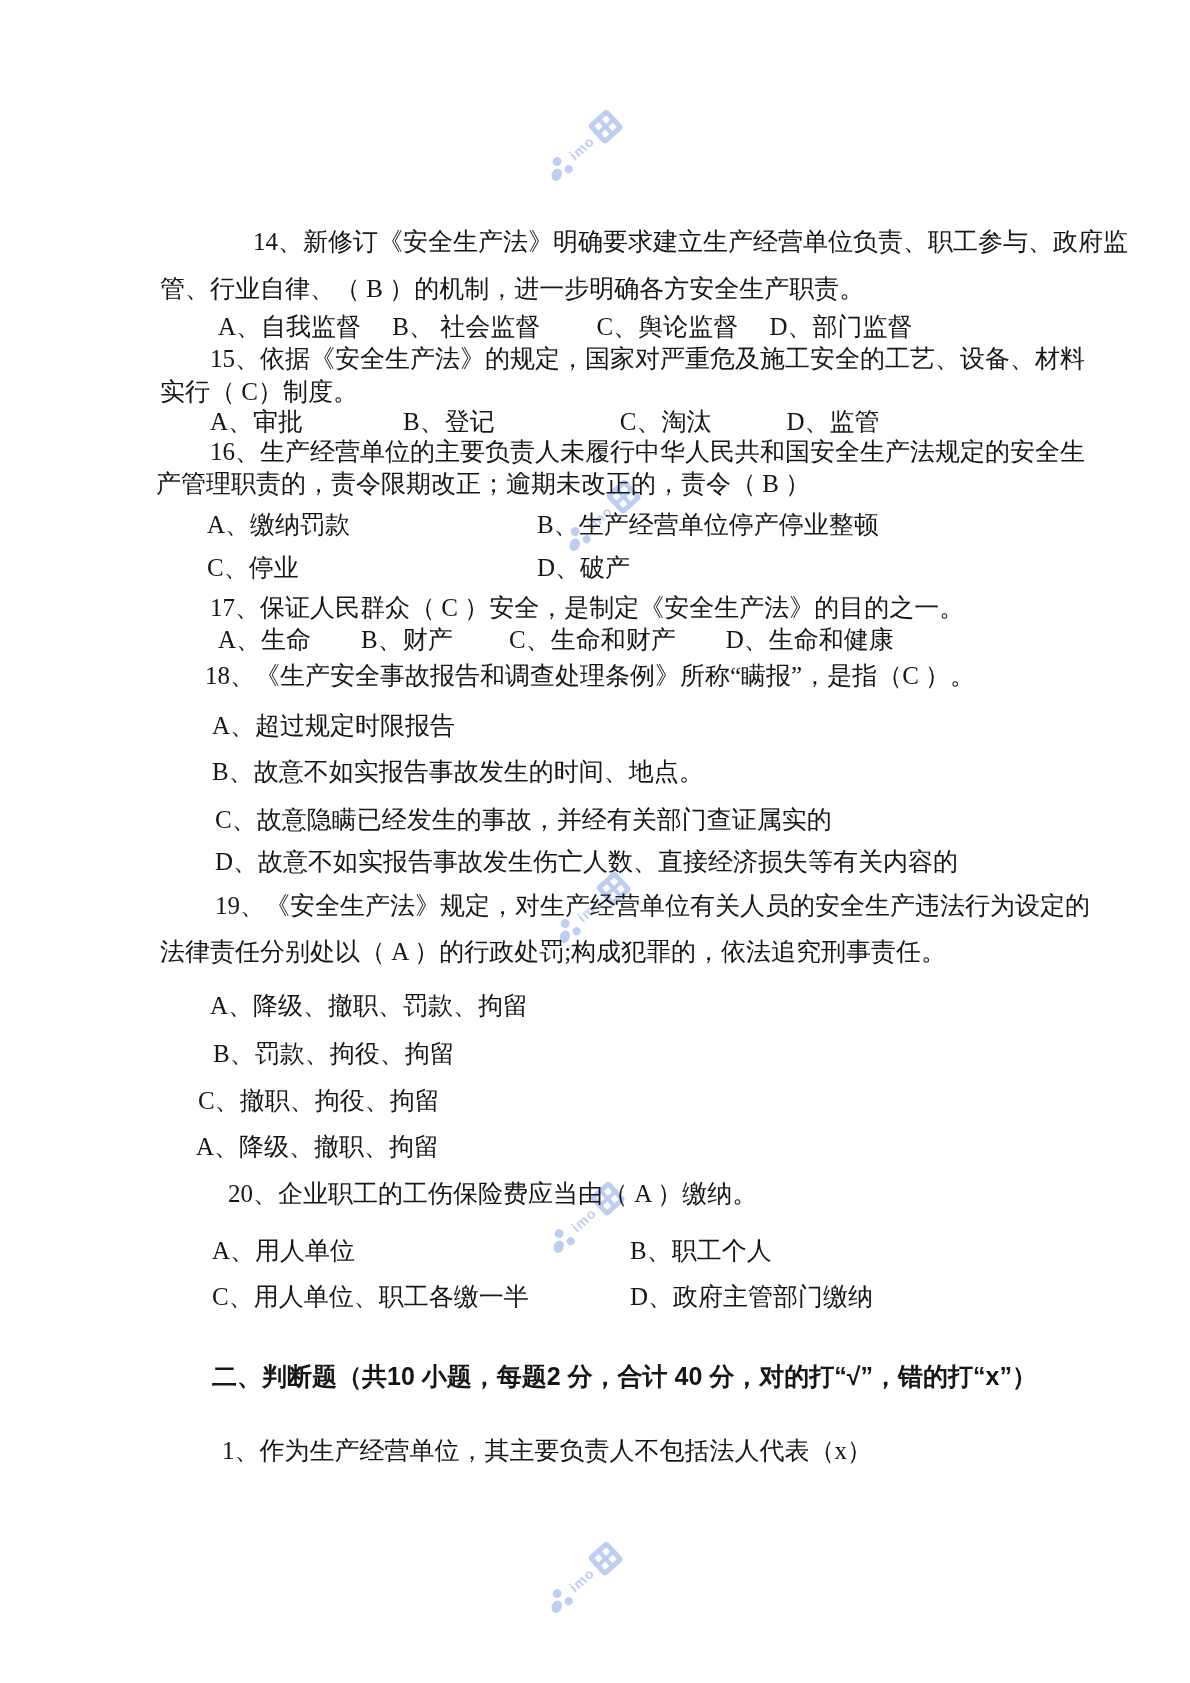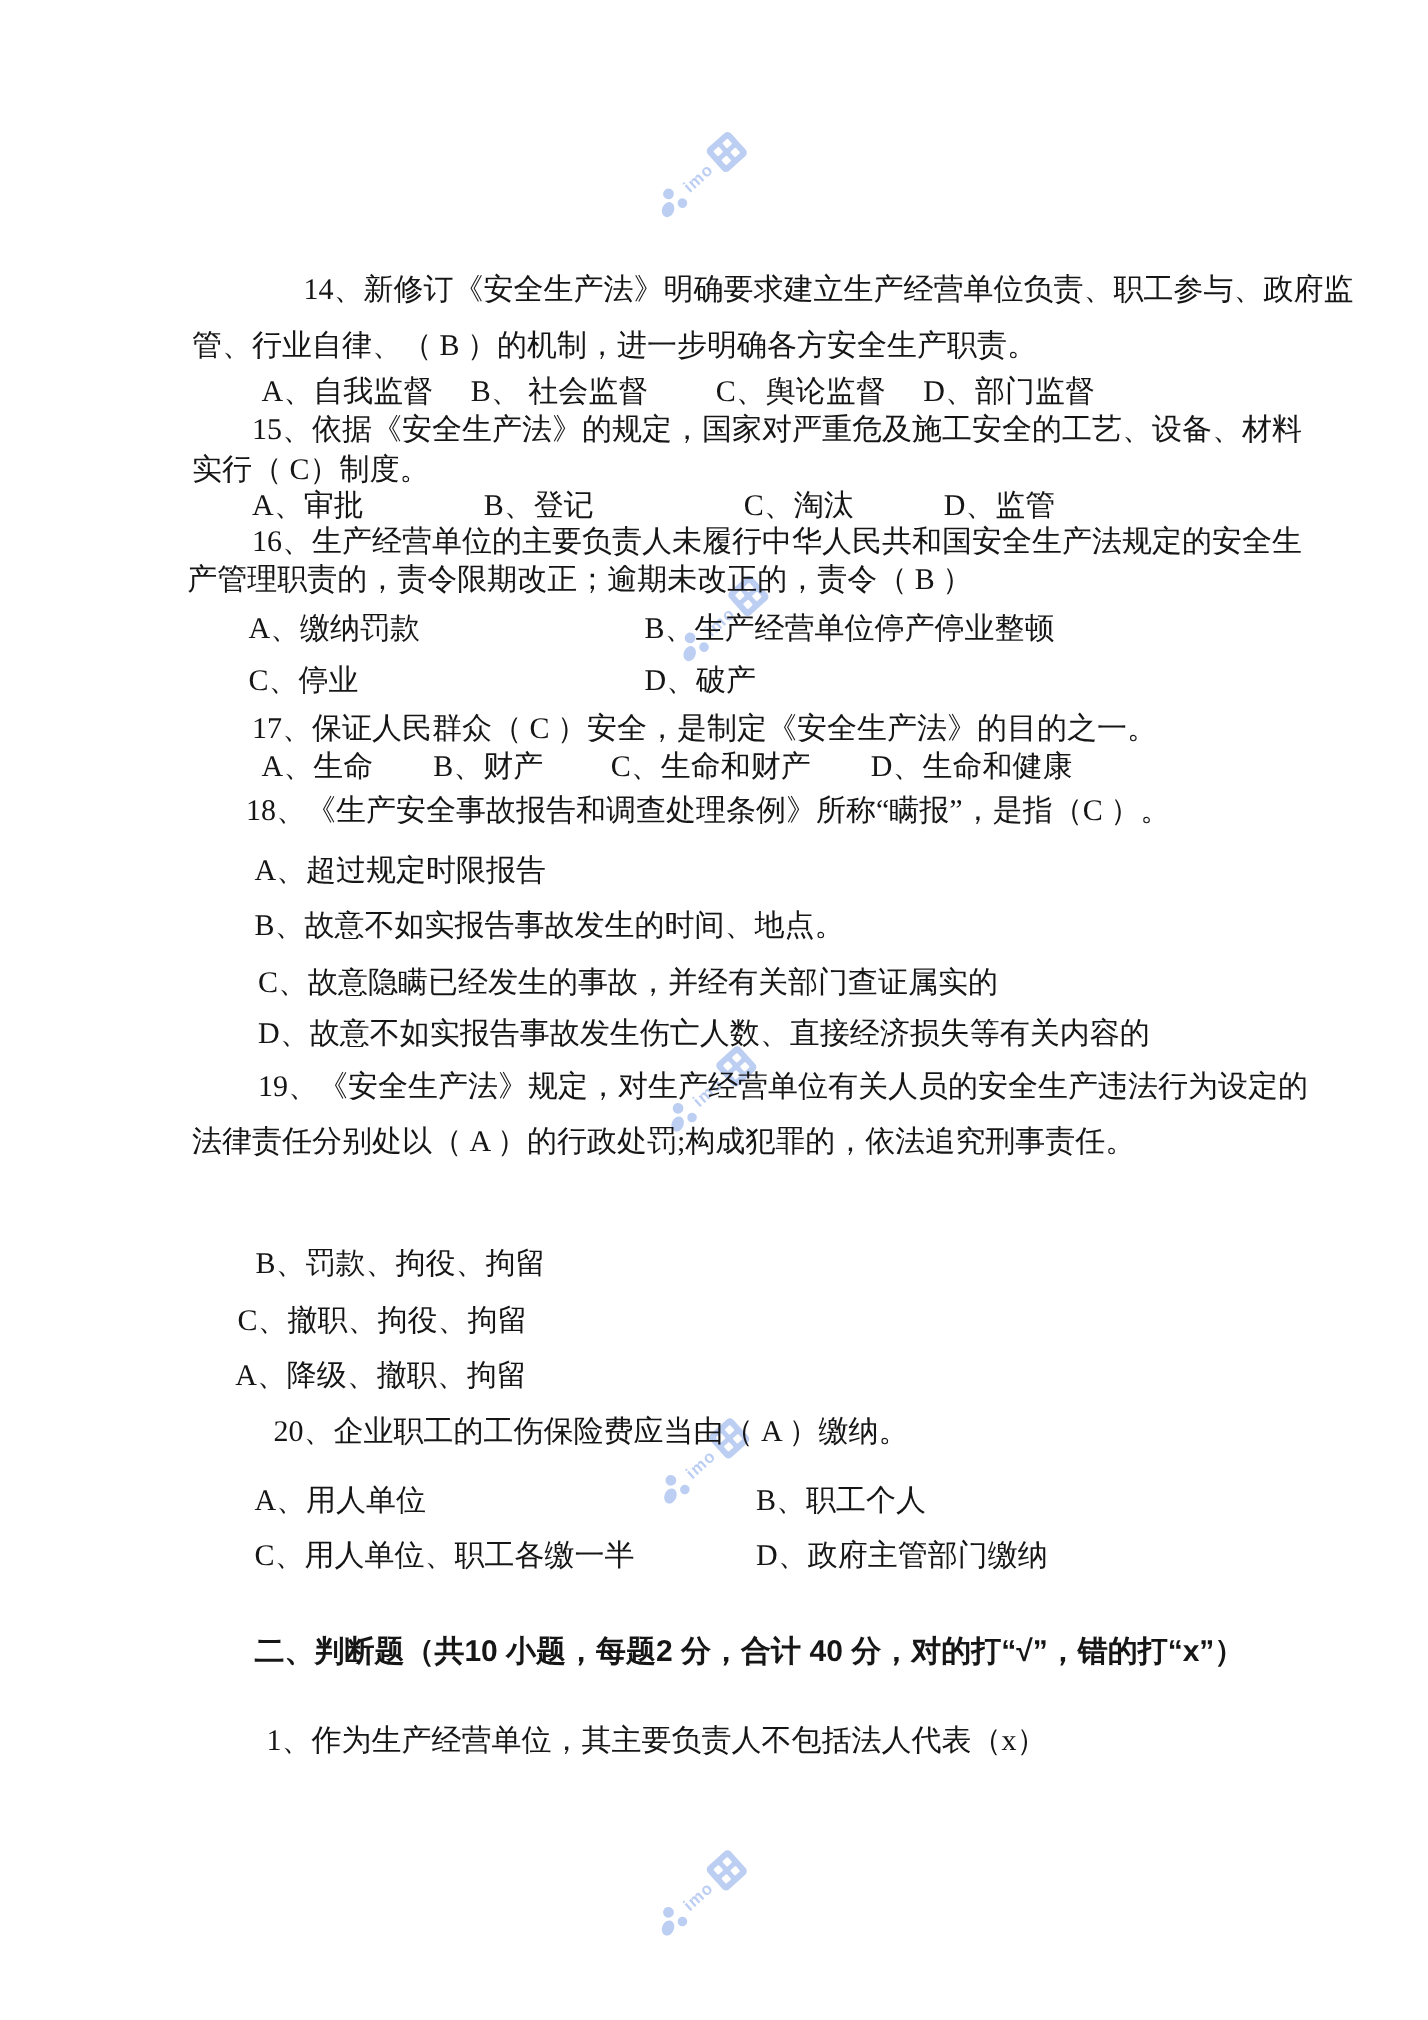--- a/index.html
+++ b/index.html
@@ -142,20 +142,21 @@
   <p class="ln" style="top:626px; left:218px;">A、生命　　B、财产　　 C、生命和财产　　D、生命和健康</p>
 
   <p class="ln" style="top:662px; left:205px;">18、《生产安全事故报告和调查处理条例》所称“瞒报”，是指（C ）。</p>
   <p class="ln" style="top:712px; left:212px;">A、超过规定时限报告</p>
   <p class="ln" style="top:806px; left:215px;">C、故意隐瞒已经发生的事故，并经有关部门查证属实的</p>
   <p class="ln" style="top:758px; left:212px;">B、故意不如实报告事故发生的时间、地点。</p>
   <p class="ln" style="top:848px; left:215px;">D、故意不如实报告事故发生伤亡人数、直接经济损失等有关内容的</p>
 
   <p class="ln" style="top:892px; left:215px;">19、《安全生产法》规定，对生产经营单位有关人员的安全生产违法行为设定的</p>
   <p class="ln" style="top:938px; left:160px;">法律责任分别处以（ A ）的行政处罚;构成犯罪的，依法追究刑事责任。</p>
+  <p class="ln" style="top:992px; left:210px;">A、降级、撤职、罚款、拘留</p>
   <p class="ln" style="top:1040px; left:213px;">B、罚款、拘役、拘留</p>
   <p class="ln" style="top:1087px; left:198px;">C、撤职、拘役、拘留</p>
   <p class="ln" style="top:1133px; left:196px;">A、降级、撤职、拘留</p>
 
   <p class="ln" style="top:1180px; left:200px;margin-left:28px;">20、企业职工的工伤保险费应当由（ A ）缴纳。</p>
   <p class="ln" style="top:1237px; left:212px;">A、用人单位</p>
   <p class="ln" style="top:1237px; left:630px;">B、职工个人</p>
   <p class="ln" style="top:1283px; left:212px;">C、用人单位、职工各缴一半</p>
   <p class="ln" style="top:1283px; left:630px;">D、政府主管部门缴纳</p>
 

